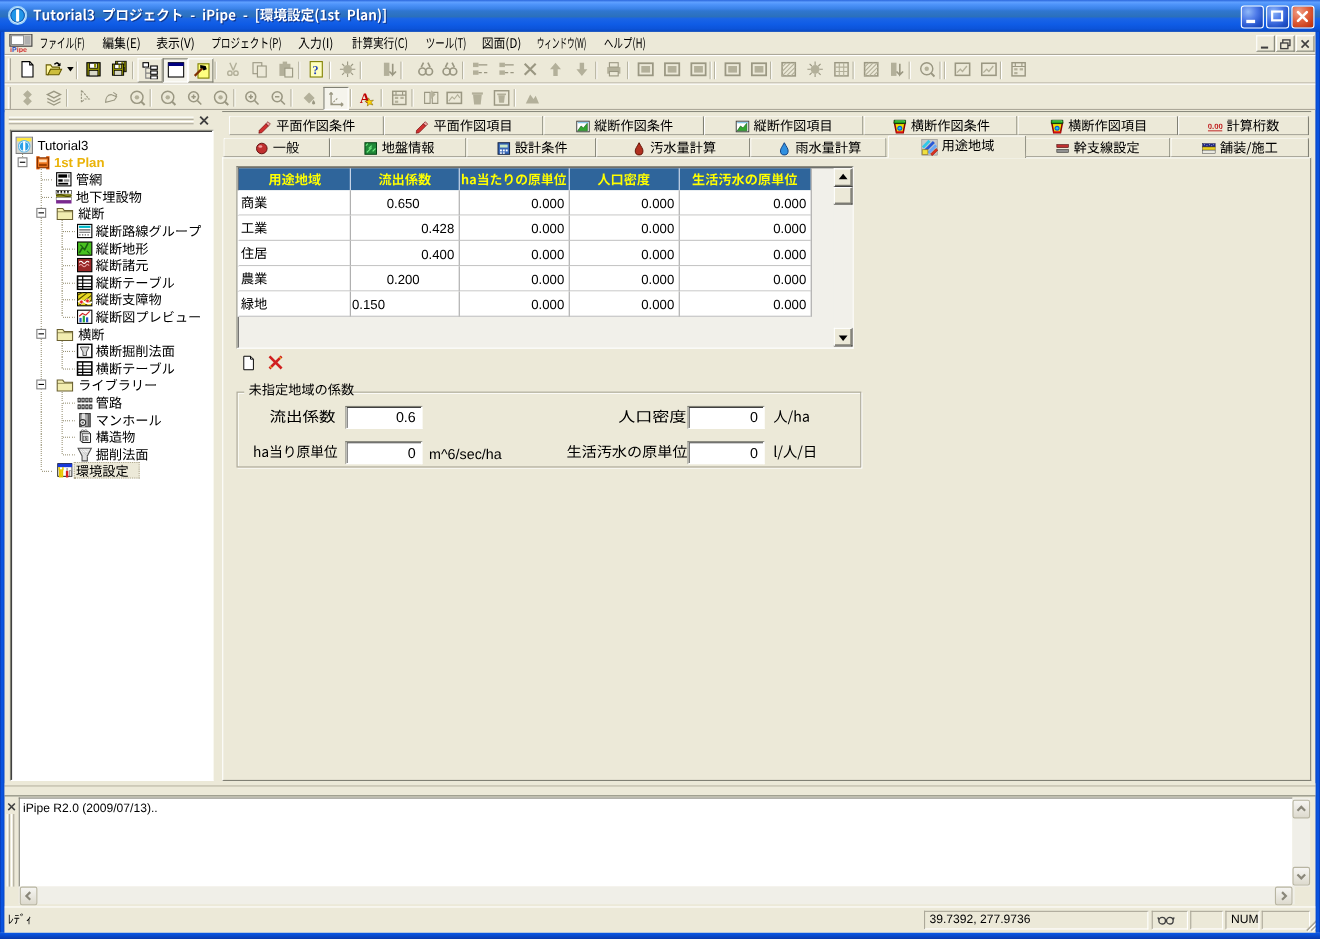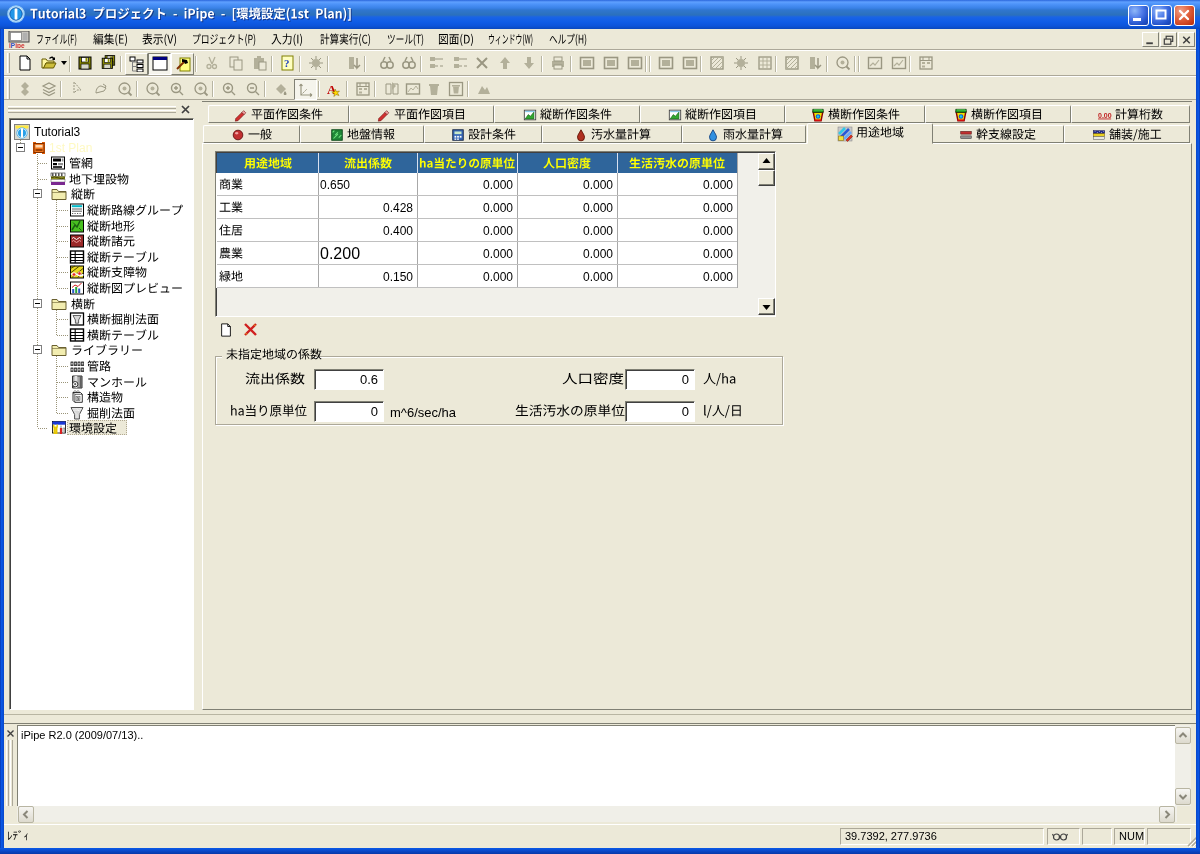--- a/index.html
+++ b/index.html
@@ -668,21 +668,21 @@
 <div style="position:absolute;left:16px;top:142.6px;width:9px;height:9px;background:#fff;border:1px solid #808080">
     <div style="position:absolute;left:1px;top:3px;width:5px;height:1px;background:#000"></div>
   </div>
 <svg class="abs" style="left:31px;top:139.6px" width="16" height="16" viewBox="0 0 16 16">
     <rect x="2" y="2" width="3" height="12" fill="#E05800"></rect>
     <rect x="11" y="2" width="3" height="12" fill="#E05800"></rect>
     <rect x="3" y="3.5" width="10" height="9" fill="#F07820" stroke="#803000"></rect>
     <rect x="4.5" y="5" width="7" height="2.5" fill="#FFD8B0"></rect>
     <rect x="4.5" y="9" width="7" height="2" fill="#A04000"></rect>
   </svg>
-<div class="" style="position:absolute;left:49px;top:140.6px;font-size:12px;font-weight:normal;color:#fef9c3;line-height:14px;white-space:pre;">1st Plan</div>
+<div class="" style="position:absolute;left:49px;top:140.6px;font-size:12px;font-weight:bold;color:#eab308;line-height:14px;white-space:pre;">1st Plan</div>
 <div style="position:absolute;left:38px;top:163.2px;width:10px;height:1px;background-image:repeating-linear-gradient(90deg,#9A9478 0 1px,transparent 1px 2px)"></div>
 <svg class="abs" style="left:50px;top:155.2px" width="16" height="16" viewBox="0 0 16 16">
     <rect x="1.5" y="2" width="13" height="12" fill="#fff" stroke="#000"></rect>
     <rect x="3" y="3.5" width="8" height="3" fill="#000"></rect>
     <rect x="11.8" y="3.5" width="1.7" height="3" fill="#909090"></rect>
     <rect x="3" y="8" width="4" height="2.2" fill="#000"></rect>
     <rect x="8" y="8" width="5" height="2.2" fill="#909090"></rect>
     <rect x="3" y="11.2" width="9" height="1.6" fill="#000"></rect>
   </svg>
 <div style="position:absolute;left:69px;top:157.2px;line-height:0;">
@@ -1363,21 +1363,21 @@
 <div style="position:absolute;left:617px;top:153px;width:1px;height:20px;background:#D8E0F0;"></div>
 <div style="position:absolute;left:216px;top:173px;width:521px;height:23px;background:#fff;"></div>
 <div style="position:absolute;left:219px;top:178px;line-height:0;">
     <svg class="jt" style="" width="24.0" height="14.4" viewBox="0 -10.6 24.0 14.4">
       <g fill="#000">
         <use href="#g157" transform="translate(0,0) scale(0.12)"></use>
         <use href="#g158" transform="translate(12,0) scale(0.12)"></use>
       </g>
     </svg>
   </div>
-<div style="position:absolute;left:320px;top:178px;width:93px;text-align:left;font-size:12px;line-height:14px">0.650</div>
+<div style="position:absolute;left:320px;top:178px;width:93px;text-align:center;font-size:12px;line-height:14px">0.650</div>
 <div style="position:absolute;left:419px;top:178px;width:94px;text-align:right;font-size:12px;line-height:14px">0.000</div>
 <div style="position:absolute;left:519px;top:178px;width:94px;text-align:right;font-size:12px;line-height:14px">0.000</div>
 <div style="position:absolute;left:619px;top:178px;width:114px;text-align:right;font-size:12px;line-height:14px">0.000</div>
 <div style="position:absolute;left:318px;top:173px;width:1px;height:23px;background:#A8A8A8;"></div>
 <div style="position:absolute;left:417px;top:173px;width:1px;height:23px;background:#A8A8A8;"></div>
 <div style="position:absolute;left:517px;top:173px;width:1px;height:23px;background:#A8A8A8;"></div>
 <div style="position:absolute;left:617px;top:173px;width:1px;height:23px;background:#A8A8A8;"></div>
 <div style="position:absolute;left:217px;top:195px;width:520px;height:1px;background:#C0C0C0;"></div>
 <div style="position:absolute;left:216px;top:196px;width:521px;height:23px;background:#fff;"></div>
 <div style="position:absolute;left:219px;top:201px;line-height:0;">
@@ -1417,39 +1417,39 @@
 <div style="position:absolute;left:217px;top:241px;width:520px;height:1px;background:#C0C0C0;"></div>
 <div style="position:absolute;left:216px;top:242px;width:521px;height:23px;background:#fff;"></div>
 <div style="position:absolute;left:219px;top:247px;line-height:0;">
     <svg class="jt" style="" width="24.0" height="14.4" viewBox="0 -10.6 24.0 14.4">
       <g fill="#000">
         <use href="#g161" transform="translate(0,0) scale(0.12)"></use>
         <use href="#g158" transform="translate(12,0) scale(0.12)"></use>
       </g>
     </svg>
   </div>
-<div style="position:absolute;left:320px;top:247px;width:93px;text-align:left;font-size:16px;line-height:14px">0.200</div>
+<div style="position:absolute;left:320px;top:247px;width:93px;text-align:center;font-size:12px;line-height:14px">0.200</div>
 <div style="position:absolute;left:419px;top:247px;width:94px;text-align:right;font-size:12px;line-height:14px">0.000</div>
 <div style="position:absolute;left:519px;top:247px;width:94px;text-align:right;font-size:12px;line-height:14px">0.000</div>
 <div style="position:absolute;left:619px;top:247px;width:114px;text-align:right;font-size:12px;line-height:14px">0.000</div>
 <div style="position:absolute;left:318px;top:242px;width:1px;height:23px;background:#A8A8A8;"></div>
 <div style="position:absolute;left:417px;top:242px;width:1px;height:23px;background:#A8A8A8;"></div>
 <div style="position:absolute;left:517px;top:242px;width:1px;height:23px;background:#A8A8A8;"></div>
 <div style="position:absolute;left:617px;top:242px;width:1px;height:23px;background:#A8A8A8;"></div>
 <div style="position:absolute;left:217px;top:264px;width:520px;height:1px;background:#C0C0C0;"></div>
 <div style="position:absolute;left:216px;top:265px;width:521px;height:23px;background:#fff;"></div>
 <div style="position:absolute;left:219px;top:270px;line-height:0;">
     <svg class="jt" style="" width="24.0" height="14.4" viewBox="0 -10.6 24.0 14.4">
       <g fill="#000">
         <use href="#g162" transform="translate(0,0) scale(0.12)"></use>
         <use href="#g74" transform="translate(12,0) scale(0.12)"></use>
       </g>
     </svg>
   </div>
-<div style="position:absolute;left:320px;top:270px;width:93px;text-align:right;font-size:12px;line-height:14px">0.150</div>
+<div style="position:absolute;left:320px;top:270px;width:93px;text-align:left;font-size:12px;line-height:14px">0.150</div>
 <div style="position:absolute;left:419px;top:270px;width:94px;text-align:right;font-size:12px;line-height:14px">0.000</div>
 <div style="position:absolute;left:519px;top:270px;width:94px;text-align:right;font-size:12px;line-height:14px">0.000</div>
 <div style="position:absolute;left:619px;top:270px;width:114px;text-align:right;font-size:12px;line-height:14px">0.000</div>
 <div style="position:absolute;left:318px;top:265px;width:1px;height:23px;background:#A8A8A8;"></div>
 <div style="position:absolute;left:417px;top:265px;width:1px;height:23px;background:#A8A8A8;"></div>
 <div style="position:absolute;left:517px;top:265px;width:1px;height:23px;background:#A8A8A8;"></div>
 <div style="position:absolute;left:617px;top:265px;width:1px;height:23px;background:#A8A8A8;"></div>
 <div style="position:absolute;left:217px;top:287px;width:520px;height:1px;background:#C0C0C0;"></div>
 <div style="position:absolute;left:737px;top:153px;width:1px;height:135px;background:#A8A8A8;"></div>
 <div style="position:absolute;left:758px;top:153px;width:17px;height:162px;background:#F1F0EA;"></div>

